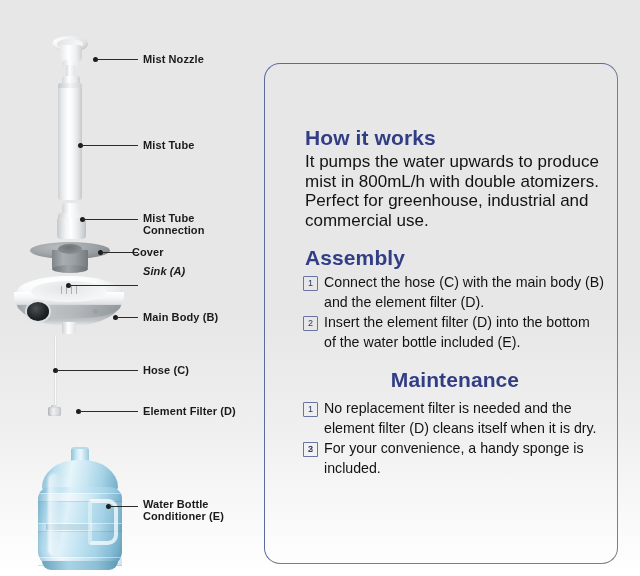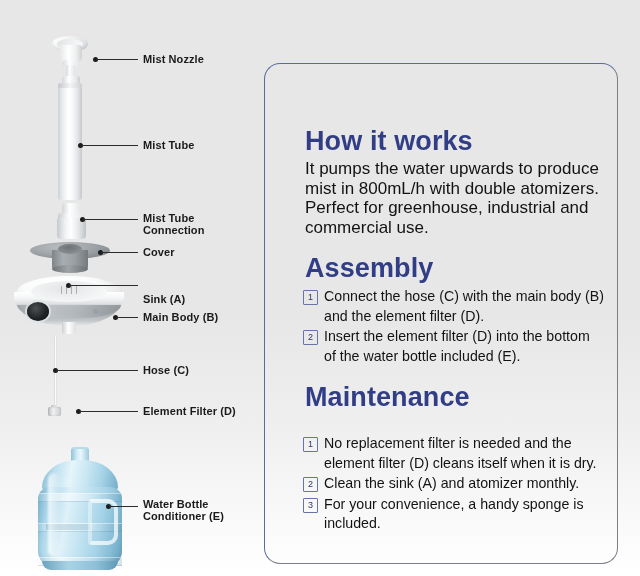--- a/index.html
+++ b/index.html
@@ -330,21 +330,21 @@
   }
   .panel-inner {
     position: absolute;
     left: 40px;
     top: 62px;
     width: 300px;
   }
   .section { margin-bottom: 14px; }
   .section-title {
     font-family: "Liberation Sans", sans-serif;
-    font-size: 27px;
+    font-size: 21px;
     font-weight: bold;
     color: #313e86;
     margin: 0 0 2px 0;
     letter-spacing: .1px;
   }
   .section-body {
     font-family: "Liberation Sans", sans-serif;
     font-size: 17px;
     color: #131313;
     line-height: 19.5px;
@@ -374,21 +374,21 @@
     border: 1px solid #6a74a3;
     border-radius: 1px;
     font-size: 9px;
     font-weight: normal;
     line-height: 13px;
     text-align: center;
     color: #2b3566;
     background: transparent;
   }
   #assembly-section .section-title { margin-bottom: 3px; }
-  #maintenance-section .section-title { margin-bottom: 21px; }
+  #maintenance-section .section-title { margin-bottom: 7px; text-align: center; }
   #howitworks-section { margin-bottom: 16px; }
   #assembly-section { margin-bottom: 16px; }
 </style>
 </head>
 <body>
 
 <div id="infographic">
 
   <div id="diagram">
 
@@ -471,22 +471,22 @@
     <div class="leader-dot" style="left:76px;  top:409px;"></div>
     <div class="leader" style="left:79px;  top:411px; width:59px;"></div>
 
     <div class="leader-dot" style="left:106px; top:504px;"></div>
     <div class="leader" style="left:109px; top:506px; width:29px;"></div>
 
     <div class="part-label" style="left:143px; top:53px;">Mist Nozzle</div>
     <div class="part-label" style="left:143px; top:139px;">Mist Tube</div>
     <div class="part-label" style="left:143px; top:212px;">Mist Tube
 Connection</div>
-    <div class="part-label" style="left:143px; top:246px;">Cover</div>
-    <div class="part-label" style="left:143px; top:293px;">Sink (A)</div>
+    <div class="part-label" style="left:132px; top:246px;">Cover</div>
+    <div class="part-label" style="left:143px; top:265px;font-style:italic;">Sink (A)</div>
     <div class="part-label" style="left:143px; top:311px;">Main Body (B)</div>
     <div class="part-label" style="left:143px; top:364px;">Hose (C)</div>
     <div class="part-label" style="left:143px; top:405px;">Element Filter (D)</div>
     <div class="part-label" style="left:143px; top:498px;">Water Bottle
 Conditioner (E)</div>
   </div>
 
   <div id="info-panel">
     <div class="panel-inner">
 
@@ -511,21 +511,20 @@
 
       <div class="section" id="maintenance-section">
         <h2 class="section-title">Maintenance</h2>
         <ol class="steps">
           <li>
             <span class="stepbox">1</span>
             <span>No replacement filter is needed and the element filter (D) cleans itself when it is dry.</span>
           </li>
           <li>
             <span class="stepbox">2</span>
-            <span>Clean the sink (A) and atomizer monthly.</span>
           </li>
           <li>
             <span class="stepbox">3</span>
             <span>For your convenience, a handy sponge is included.</span>
           </li>
         </ol>
       </div>
 
     </div>
   </div>

